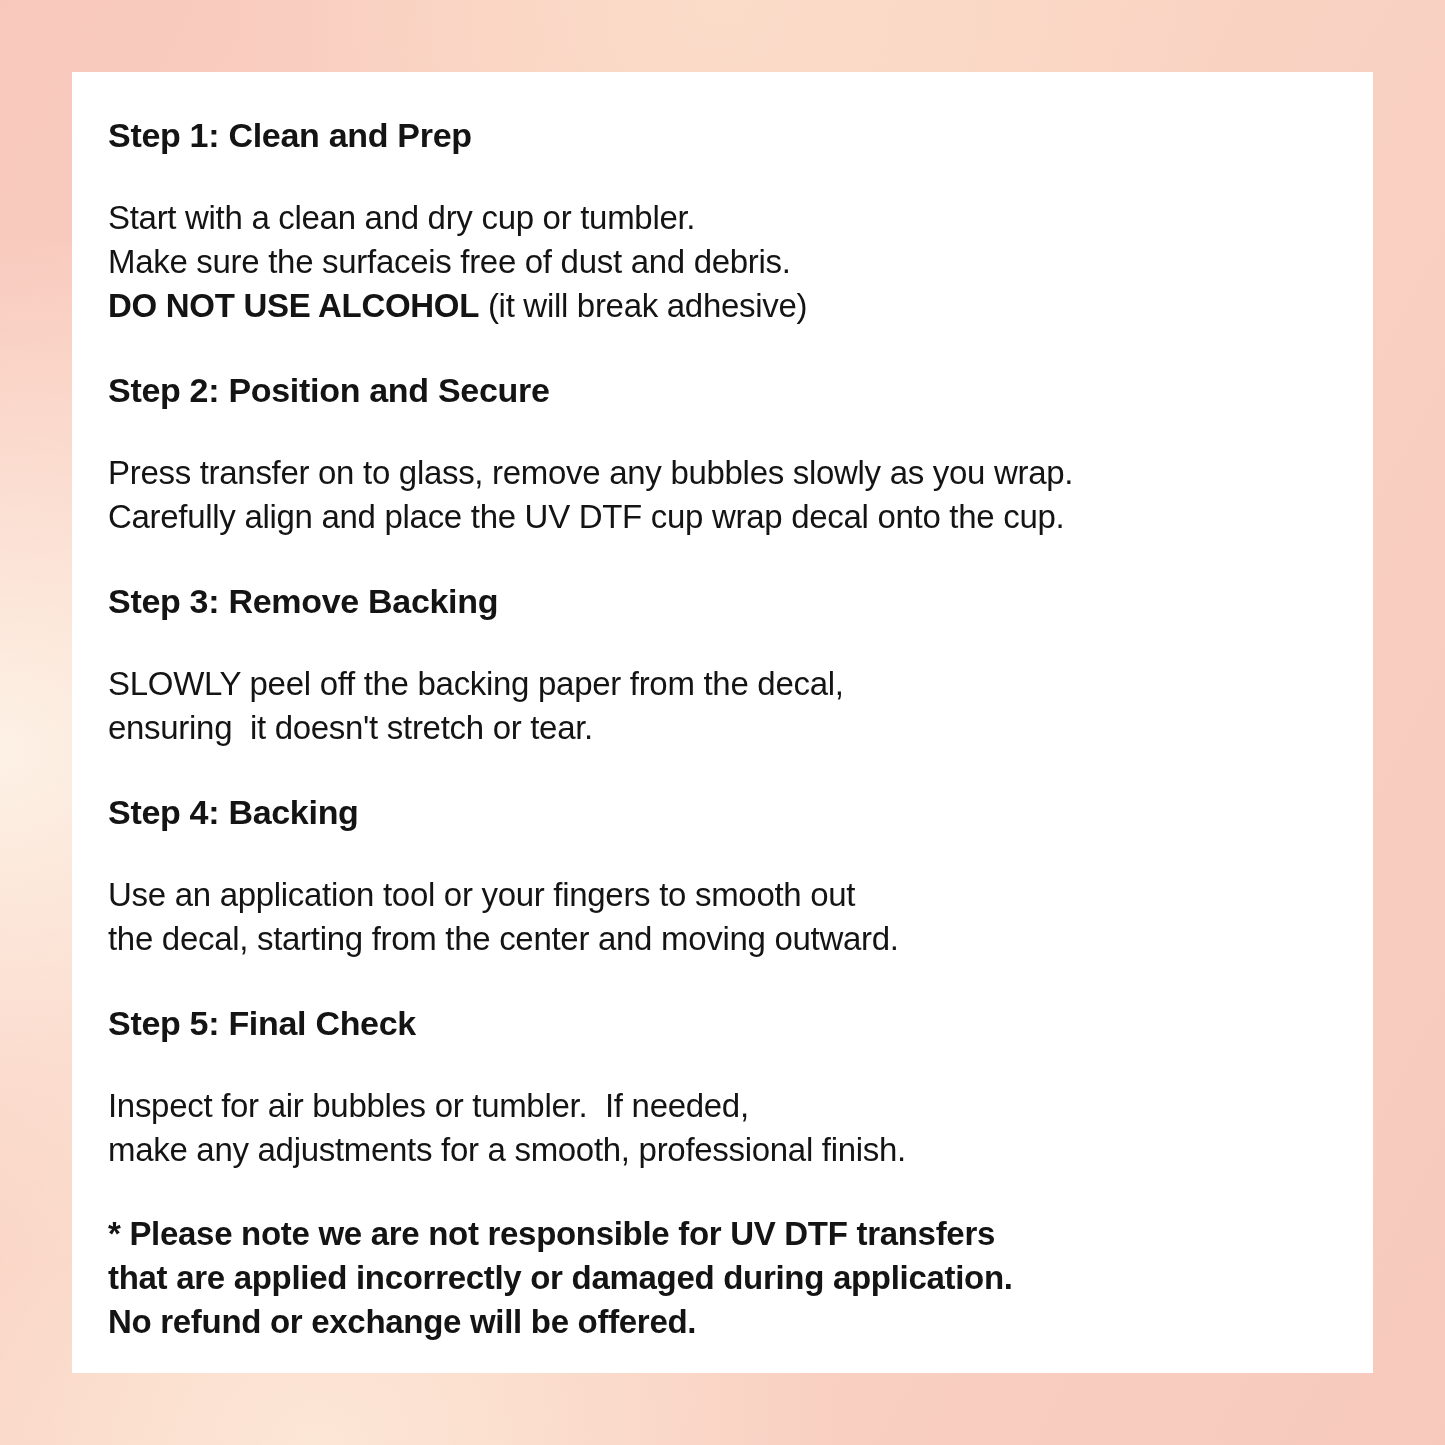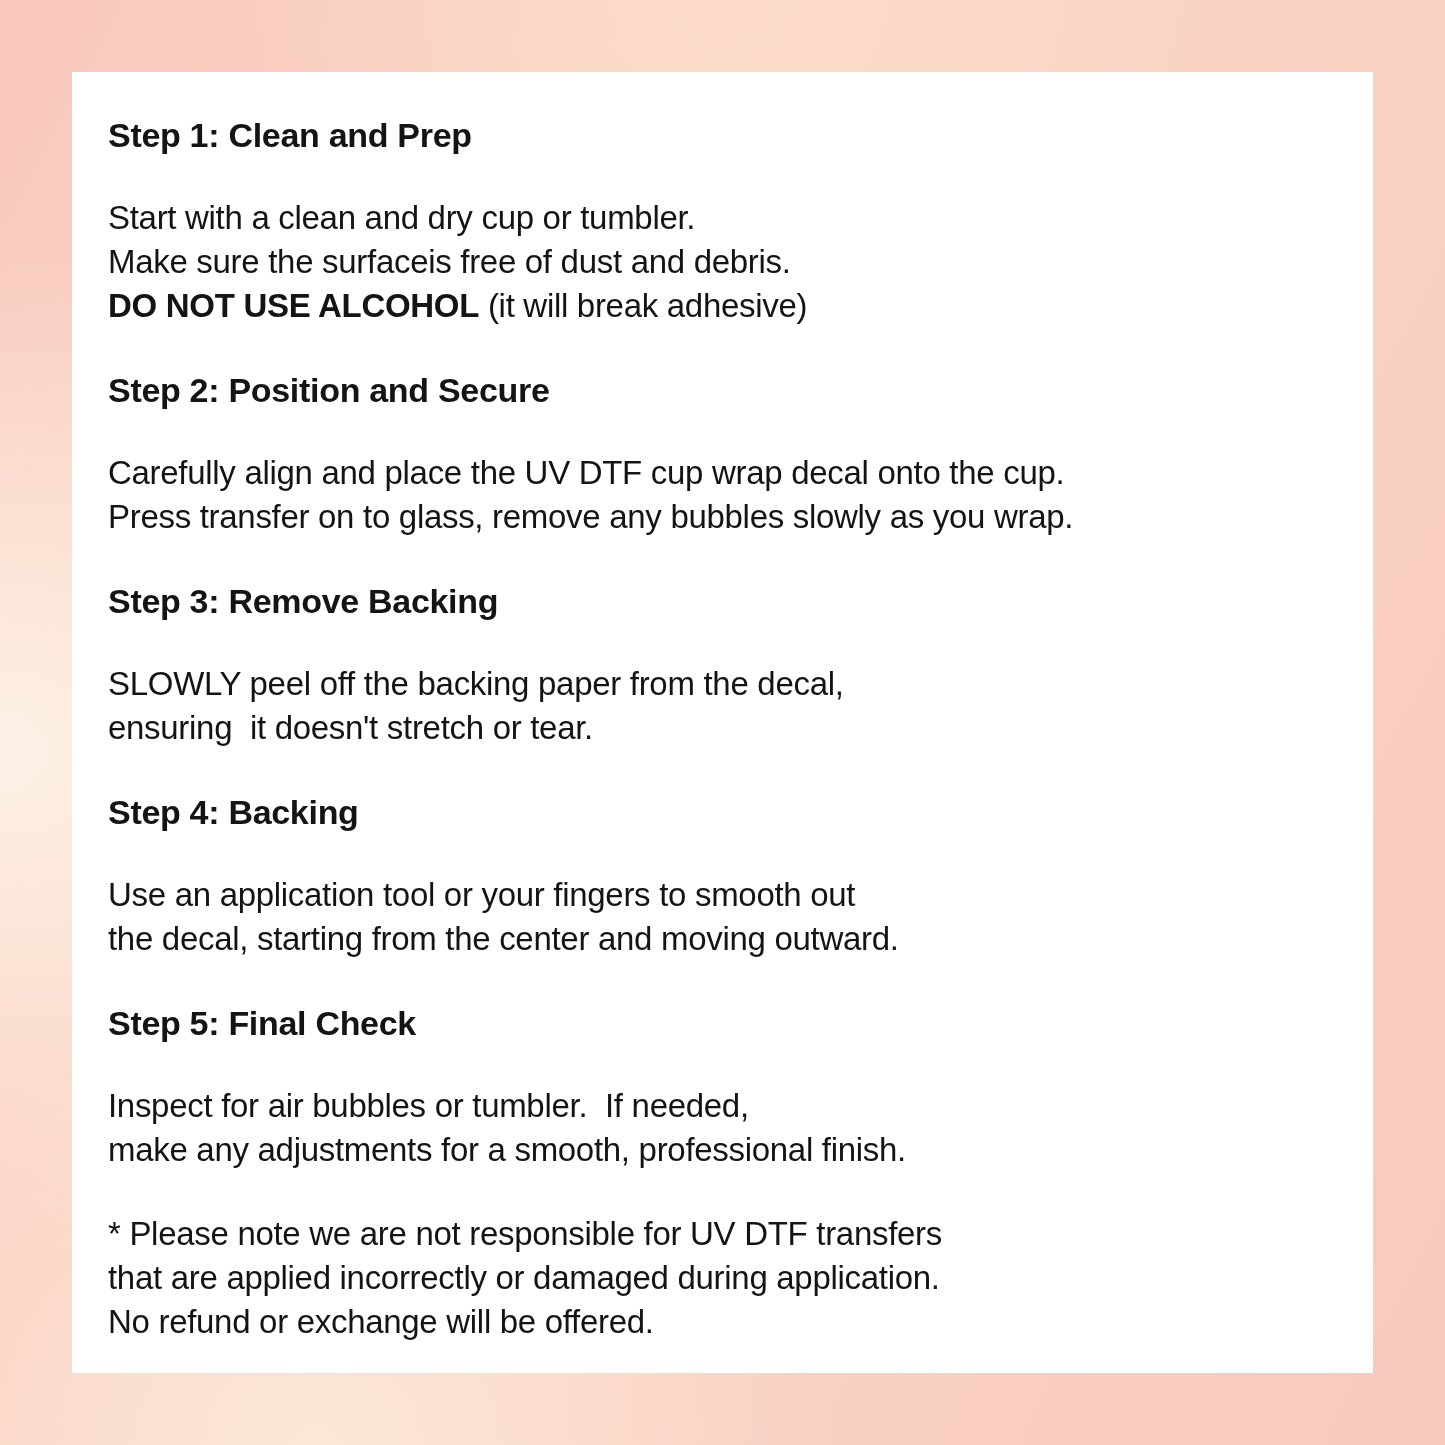--- a/index.html
+++ b/index.html
@@ -40,40 +40,40 @@
   }
   .line {
     font-size: 33px;
     line-height: 44px;
     font-weight: 400;
     letter-spacing: -0.3px;
     white-space: pre; 
   }
   .line .bold { font-weight: 700; margin-top: 44px; }
   .disclaimer { margin-top: 8px; }
-  .disclaimer .line { font-weight: 400; }
+  .disclaimer .line { font-weight: 700; }
 </style>
 </head>
 <body>
 
 <div class="card">
   <div>
       <section class="section">
         <h2 class="heading">Step 1: Clean and Prep</h2>
         <div>
           <div class="line"><span>Start with a clean and dry cup or tumbler.</span></div>
           <div class="line"><span>Make sure the surfaceis free of dust and debris.</span></div>
           <div class="line"><span class="bold">DO NOT USE ALCOHOL</span><span> (it will break adhesive)</span></div>
         </div>
       </section>
       <section class="section">
         <h2 class="heading">Step 2: Position and Secure</h2>
         <div>
+          <div class="line"><span>Press transfer on to glass, remove any bubbles slowly as you wrap.</span></div>
           <div class="line"><span>Carefully align and place the UV DTF cup wrap decal onto the cup.</span></div>
-          <div class="line"><span>Press transfer on to glass, remove any bubbles slowly as you wrap.</span></div>
         </div>
       </section>
       <section class="section">
         <h2 class="heading">Step 3: Remove Backing</h2>
         <div>
           <div class="line"><span>SLOWLY peel off the backing paper from the decal,</span></div>
           <div class="line"><span>ensuring  it doesn't stretch or tear.</span></div>
         </div>
       </section>
       <section class="section">

